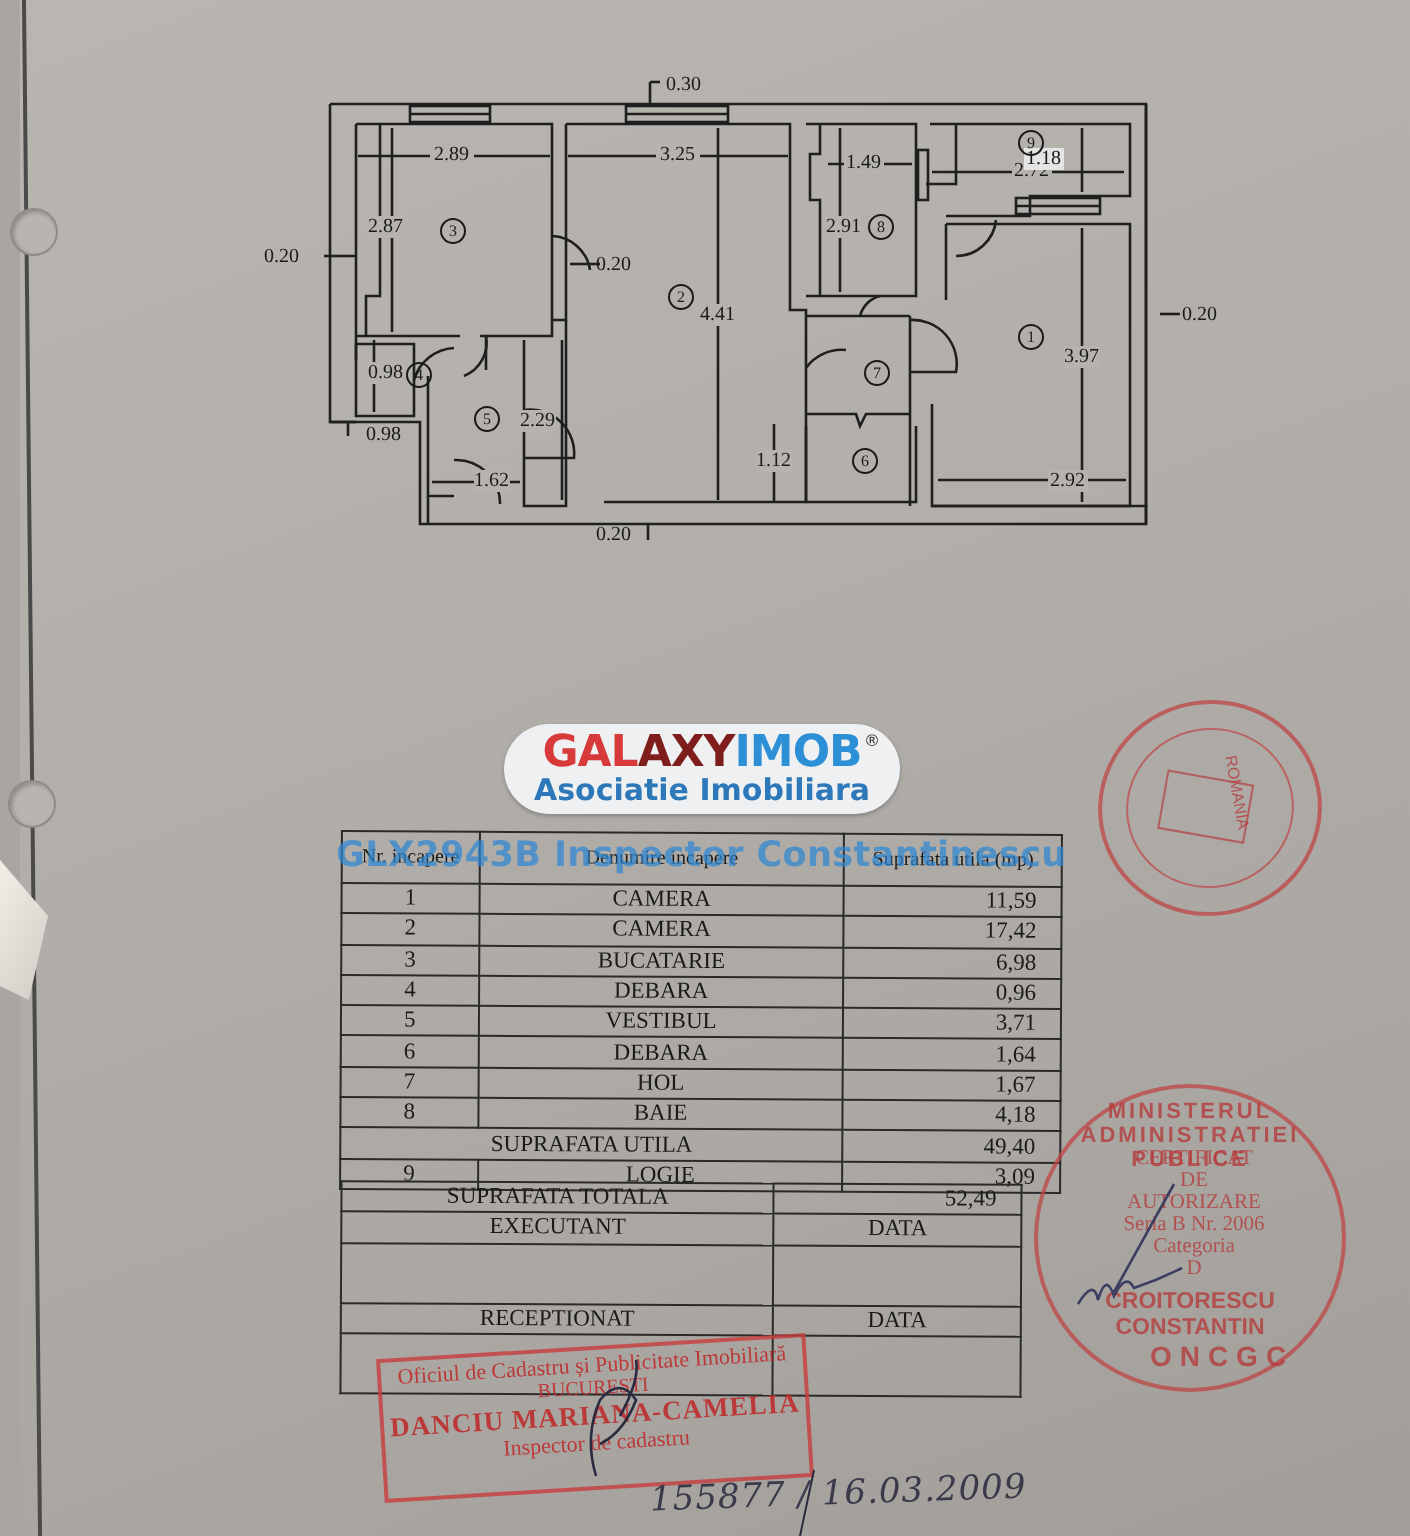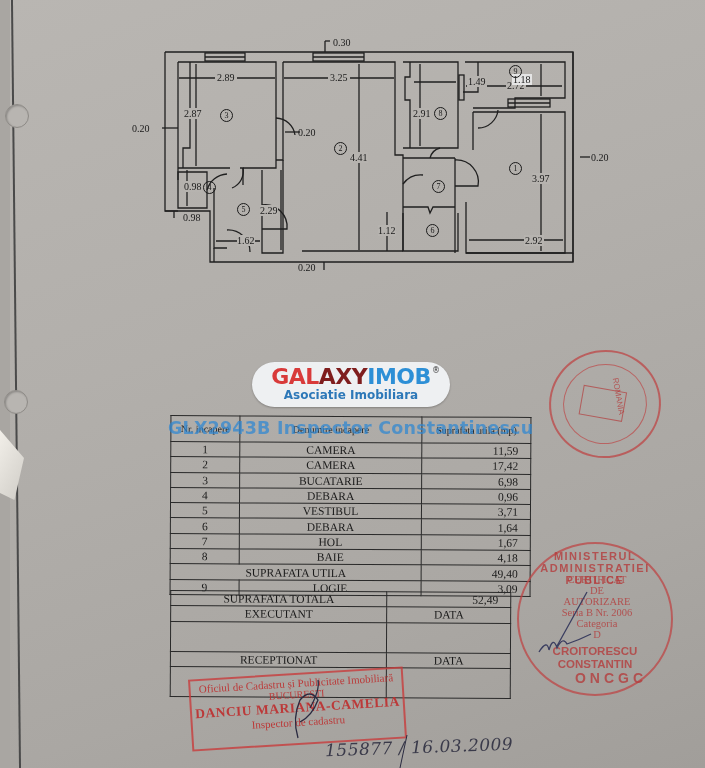--- a/index.html
+++ b/index.html
@@ -44,21 +44,21 @@
     position: absolute; left: 252px; top: 362px; width: 198px; height: 45px;
     background: #eef0f2; border-radius: 23px;
     box-shadow: 0 1px 2px rgba(0,0,0,0.25);
     text-align: center;
   }
   .logo-main {
     font-family: "DejaVu Sans", sans-serif; font-weight: bold; font-size: 22px;
     letter-spacing: -0.5px; line-height: 24px; padding-top: 3px;
   }
   .logo-sub {
-    font-family: "DejaVu Sans", sans-serif; font-weight: bold; font-size: 12px;
+    font-family: "DejaVu Sans", sans-serif; font-weight: bold; font-size: 15px;
     color: #2d78b8; line-height: 13px;
   }
   .logo-reg {
     position: absolute; right: 10px; top: 4px; font-size: 8px; color: #333;
     font-family: "DejaVu Sans", sans-serif;
   }
   
   .tbl {
     position: absolute; left: 170px; top: 416px; width: 361px;
     border-collapse: collapse; font-size: 11.5px; color: #1a1a1a;
@@ -188,21 +188,21 @@
       <line x1="174" y1="218" x2="174" y2="211"></line>
       <line x1="325" y1="41" x2="325" y2="52"></line>
       <line x1="325" y1="41" x2="330" y2="41"></line>
       <line x1="324" y1="262" x2="324" y2="270"></line>
     </g>
   </svg>
 
   <span class="dim" style="left:333px; top:37px;">0.30</span>
   <span class="dim" style="left:215px; top:72px; background:#b6b3af; padding:0 2px;">2.89</span>
   <span class="dim" style="left:328px; top:72px; background:#b6b3af; padding:0 2px;">3.25</span>
-  <span class="dim" style="left:422px; top:76px; background:#b6b3af; padding:0 1px;margin-left:45px;">1.49</span>
+  <span class="dim" style="left:422px; top:76px; background:#b6b3af; padding:0 1px;">1.49</span>
   <span class="dim" style="left:506px; top:80px; background:#b6b3af; padding:0 1px;">2.72</span>
   <span class="dim" style="left:512px; top:74px; background:#e5e5e5; padding:0 1px;">1.18</span>
   <span class="dim" style="left:184px; top:108px; background:#b6b3af;">2.87</span>
   <span class="dim" style="left:132px; top:123px;">0.20</span>
   <span class="dim" style="left:298px; top:127px;">0.20</span>
   <span class="dim" style="left:350px; top:152px; background:#b6b3af;">4.41</span>
   <span class="dim" style="left:413px; top:108px; background:#b6b3af;">2.91</span>
   <span class="dim" style="left:591px; top:152px;">0.20</span>
   <span class="dim" style="left:532px; top:173px; background:#b6b3af;">3.97</span>
   <span class="dim" style="left:184px; top:181px; background:#b6b3af;">0.98</span>

